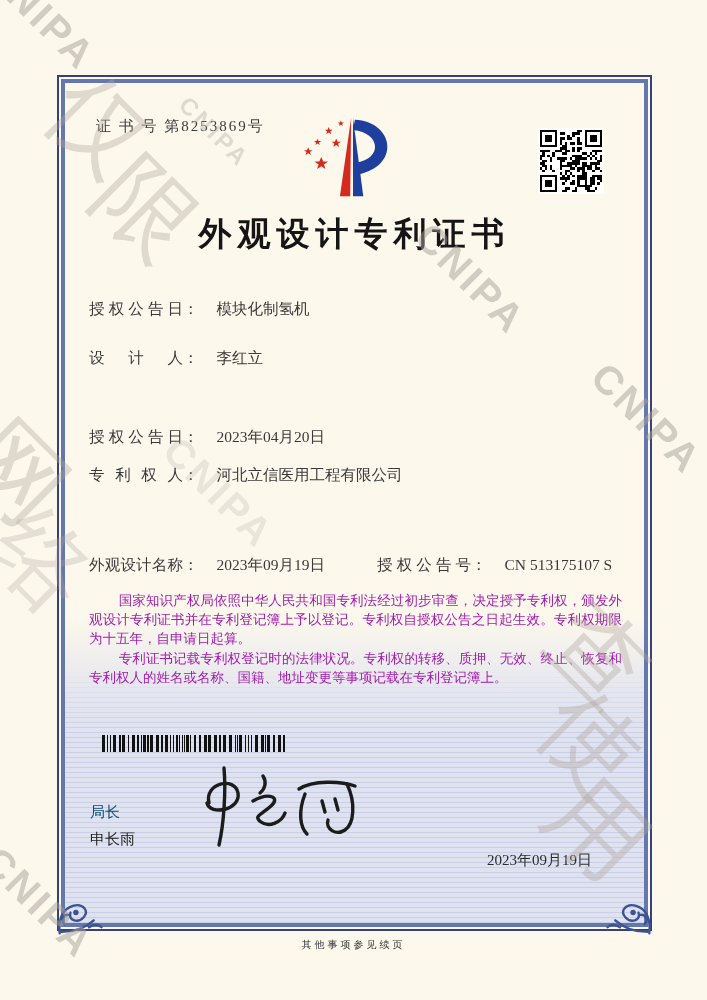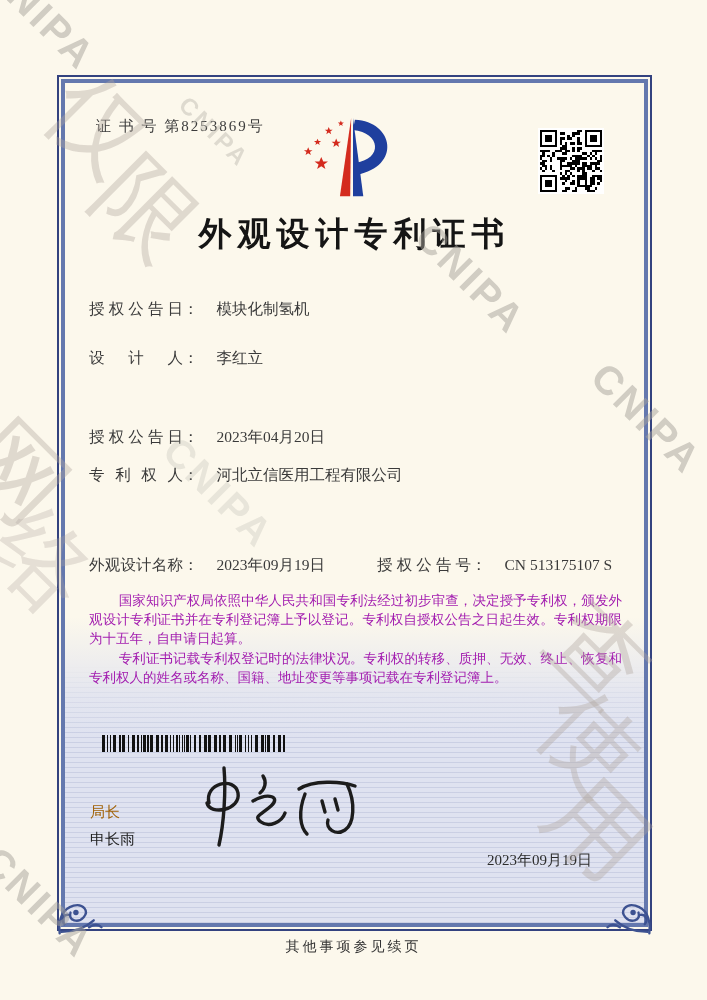--- a/index.html
+++ b/index.html
@@ -44,31 +44,31 @@
   .pair2 { position:absolute; left:288px; top:0; }
 
   
   .body-text { position:absolute; left:30px; right:28px; top:514px; font-size:13.5px;
                line-height:19px; color:#a21caf; text-align:justify; }
   .body-text p { text-indent:2.2em; margin-bottom:1px; }
 
   
   .barcode { position:absolute; left:43px; top:658px; width:186px; height:17px; font-size:0; white-space:nowrap; overflow:hidden; }
   .barcode span { display:inline-block; height:100%; }
-  .signer-title { position:absolute; left:31px; top:726px; font-size:15px; color:#a16207;
+  .signer-title { position:absolute; left:31px; top:726px; font-size:15px; color:#0c4a6e;
                   font-family:"Liberation Sans","DejaVu Sans",sans-serif; }
   .signer-name  { position:absolute; left:31px; top:753px; font-size:15px; color:#222;
                   font-family:"Liberation Sans","DejaVu Sans",sans-serif; }
   .signature { position:absolute; left:136px; top:686px; width:176px; height:88px; }
   .issue-date { position:absolute; right:58px; top:774px; font-size:15px; color:#2c2c2c; }
   .page-info { position:absolute; left:0; width:100%; top:835px; text-align:center;
                font-size:12.5px; color:#555; letter-spacing:1px; }
 
   .continuation { position:absolute; left:0; top:938px; width:100%; text-align:center;
-                  font-size:14px; letter-spacing:3px; color:#333; z-index:10; }
+                  font-size:10px; letter-spacing:3px; color:#333; z-index:10; }
 </style>
 </head>
 <body>
 
 <div class="page">
 
   <div class="frame">
     <div class="frame-inner"></div>
 
     <div class="bottom-texture"></div>

